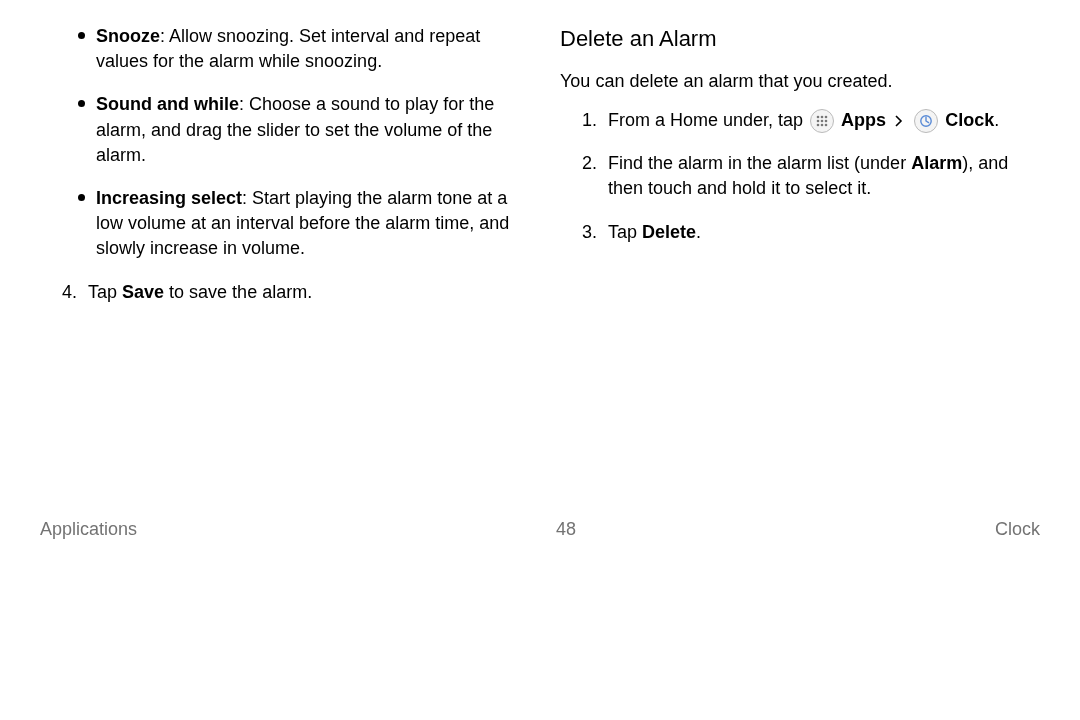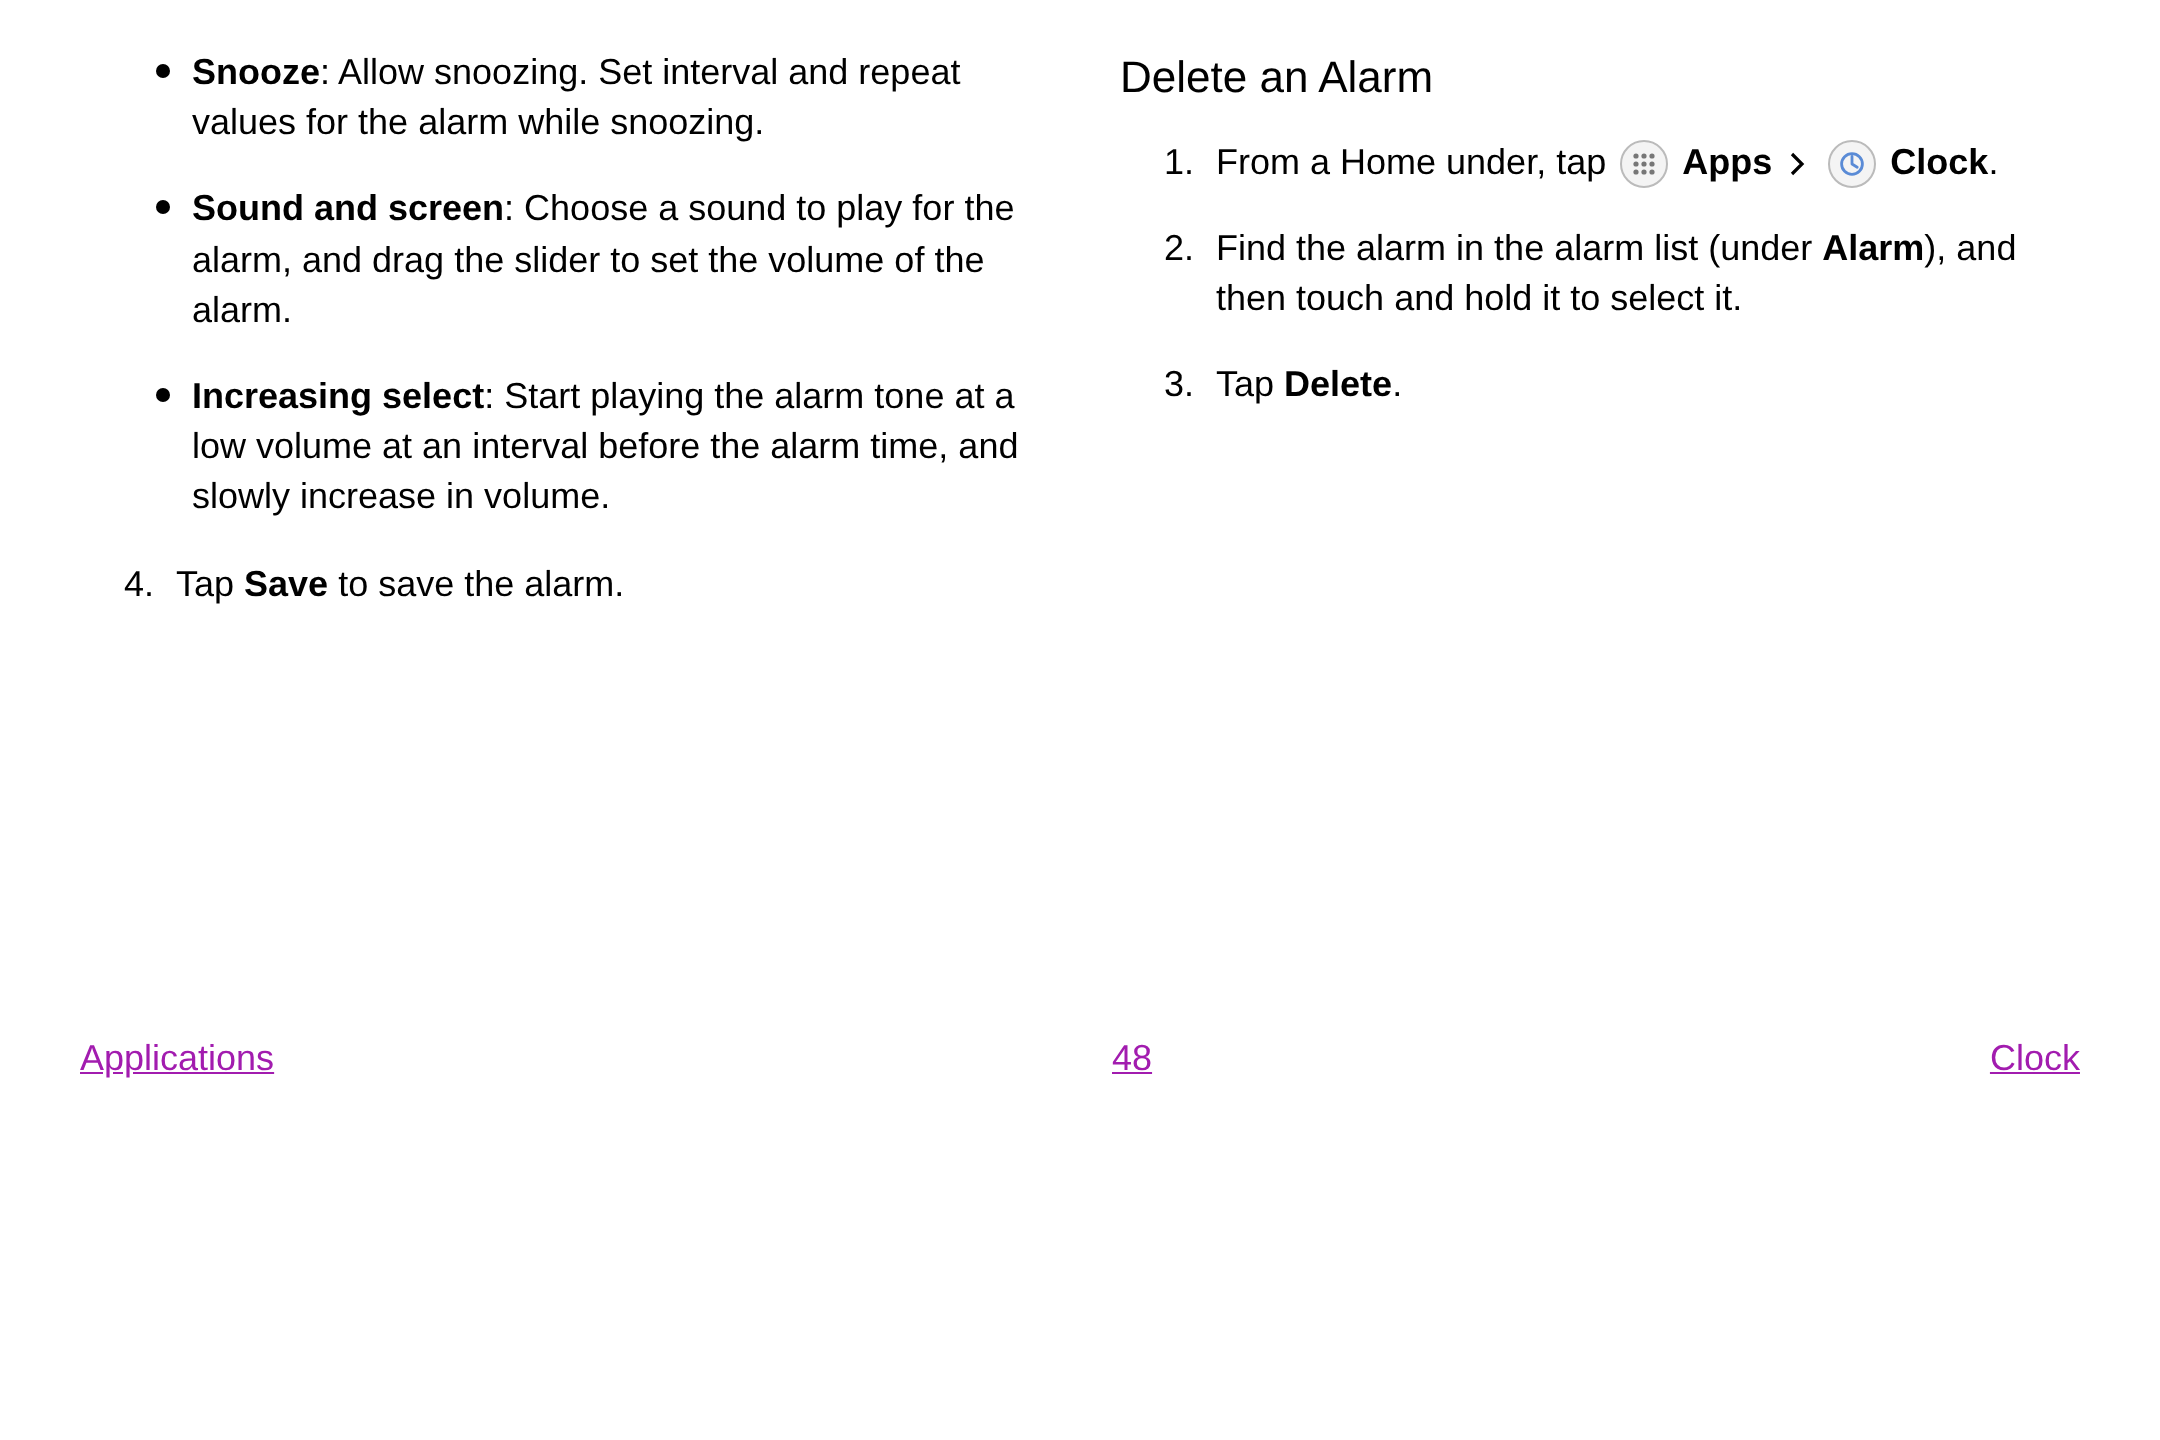--- a/index.html
+++ b/index.html
@@ -15,50 +15,51 @@
   ol.steps>li>.num{position:absolute;left:0;top:0;}
   h2{font-size:22px;font-weight:400;margin:0 0 14px 0;}
   .intro{margin:0 0 14px 0;}
   .b{font-weight:700;}
   .icon{display:inline-flex;align-items:center;justify-content:center;width:22px;height:22px;
     border:1px solid #bbb;border-radius:50%;background:#f4f4f4;vertical-align:middle;margin:0 2px;}
   .icon svg{width:14px;height:14px;display:block;}
   .chev{display:inline-block;vertical-align:middle;margin:0 4px;}
   .chev svg{width:8px;height:12px;display:block;}
   .footer{position:absolute;left:40px;right:40px;bottom:18px;display:flex;justify-content:space-between;
-    font-size:18px;color:#a21caf;text-decoration:underline;}
+    font-size:18px;color:#737373;}
 </style>
 </head>
 <body>
 
 <div class="page">
   <div class="cols">
 
     <div class="col">
       <ul class="bullets">
         <li>
           <span class="b">Snooze</span><span>: Allow snoozing. Set interval and repeat values for the alarm while snoozing.</span>
         </li>
         <li>
-          <span class="b">Sound and screen</span><span>: Choose a sound to play for the alarm, and drag the slider to set the volume of the alarm.</span>
+          <span class="b">Sound and while</span><span>: Choose a sound to play for the alarm, and drag the slider to set the volume of the alarm.</span>
         </li>
         <li>
           <span class="b">Increasing select</span><span>: Start playing the alarm tone at a low volume at an interval before the alarm time, and slowly increase in volume.</span>
         </li>
       </ul>
       <ol class="steps">
         <li>
           <span class="num">4.</span>
           <span>Tap </span><span class="b">Save</span><span> to save the alarm.</span>
         </li>
       </ol>
     </div>
 
     <div class="col">
       <h2>Delete an Alarm</h2>
+      <p class="intro">You can delete an alarm that you created.</p>
       <ol class="steps">
         <li>
           <span class="num">1.</span>
           <span>From a Home under, tap </span>
           <span class="icon">
             <svg viewBox="0 0 14 14">
                 <g fill="#777">
               <circle cx="3" cy="3" r="1.3"></circle>
                   <circle cx="7" cy="3" r="1.3"></circle>
                   <circle cx="11" cy="3" r="1.3"></circle>

